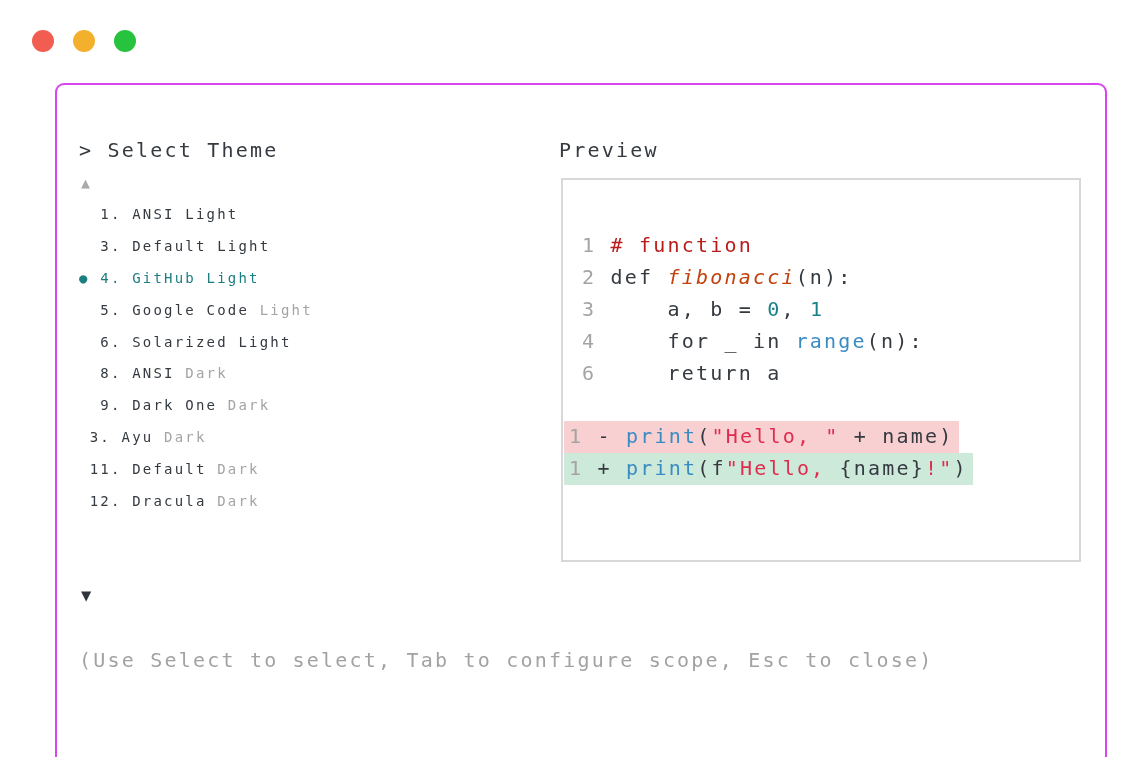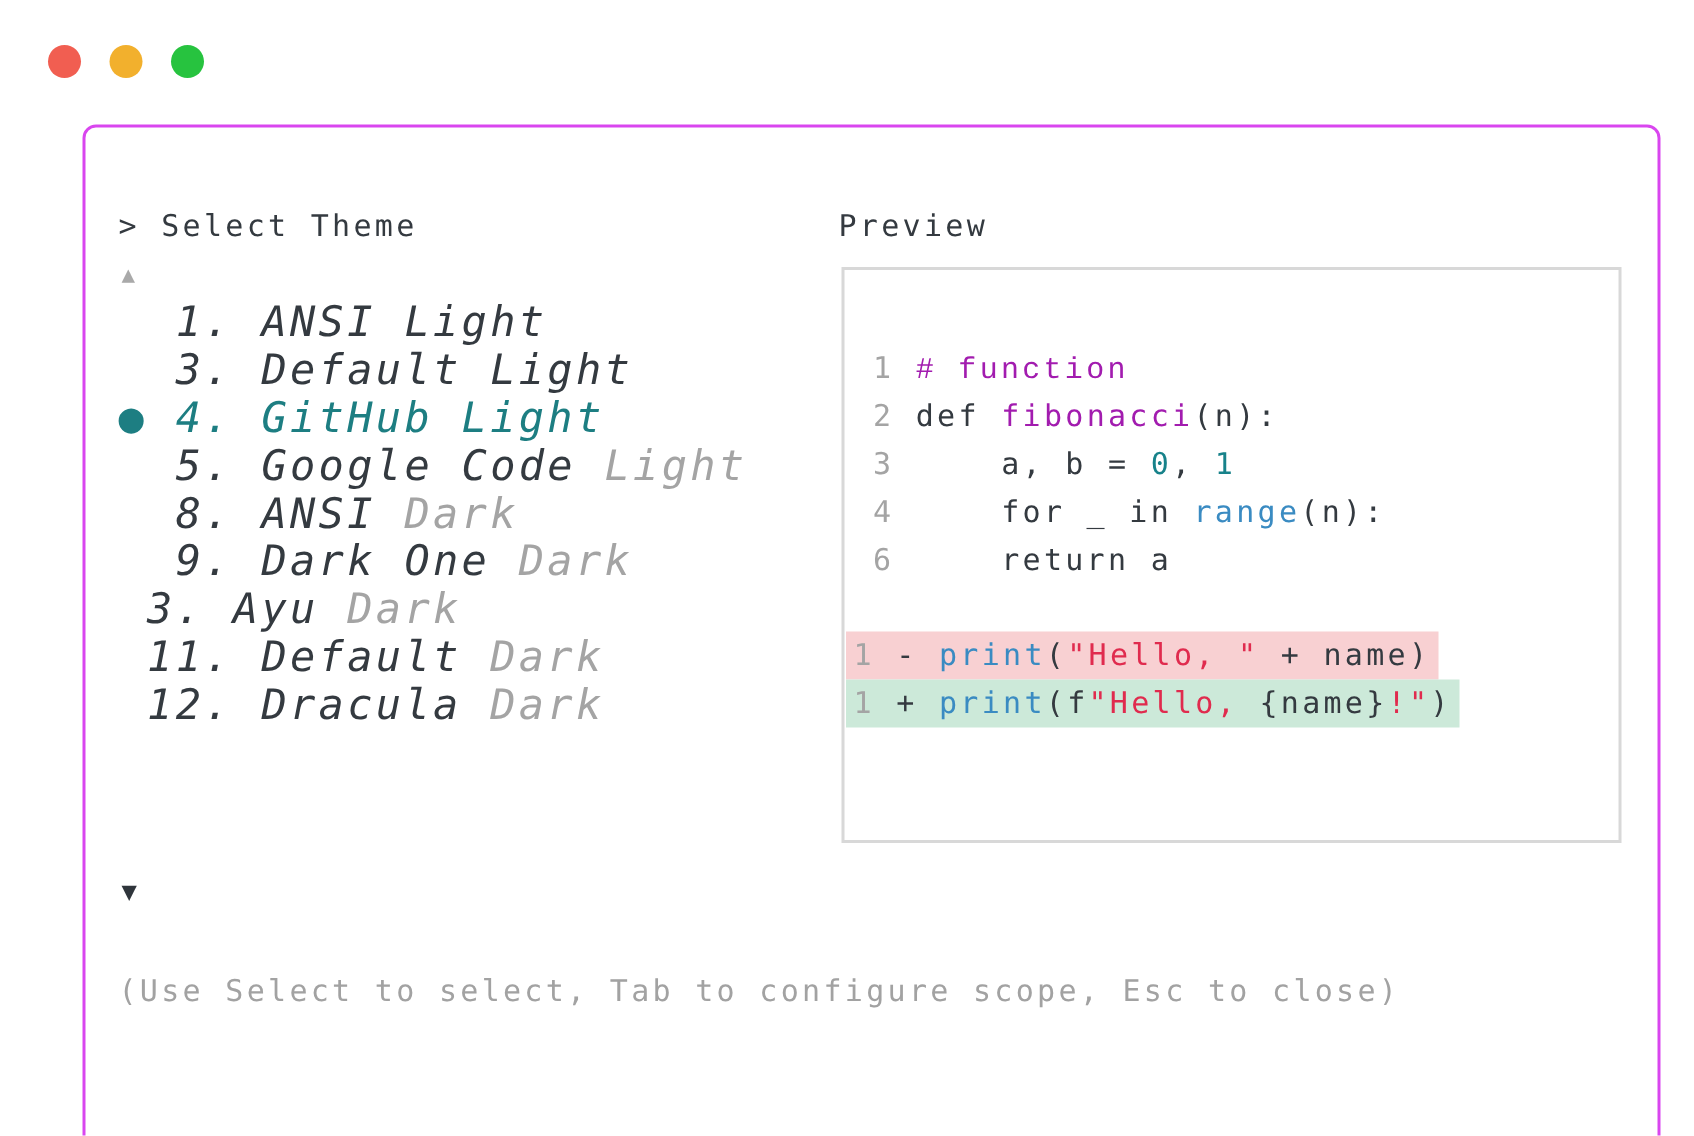--- a/index.html
+++ b/index.html
@@ -23,40 +23,40 @@
   }
   .title        { left:22px;  top:52px; }
   .preview-label{ left:502px; top:52px; }
   .hint         { left:22px;  top:562px; color:#a2a2a2; }
 
   .arrow { position:absolute; left:24px; white-space:pre; cursor:default; }
   .arrow.up   { top:89px;  font-size:15px; color:#a9a9a9; }
   .arrow.down { top:500px; font-size:17px; color:#2f353b; }
 
   .list { position:absolute; left:22px; top:114px; }
-  .list-row { height:31.9px; line-height:31.9px; font-size:28px;
-              letter-spacing:2.2px; white-space:pre;font-style:italic; }
+  .list-row { height:31.9px; line-height:31.9px; font-size:14px;
+              letter-spacing:2.2px; white-space:pre; }
 
   .preview-box {
     position:absolute; left:504px; top:93px; width:520px; height:384px;
     box-sizing:border-box; border:2px solid #d8d8d8; background:#ffffff;
   }
   .code { position:absolute; left:507px; top:145px; }
   .code-line { height:31.9px; line-height:31.9px; font-size:20px;
                letter-spacing:2.2px; white-space:pre; padding-left:18px; }
   .code-line.diff { padding-left:0; }
   .diff-span { display:inline-block; height:31.9px; padding:0 5px; }
   .diff-span.del { background:#f8d0d2; }
   .diff-span.add { background:#cce9d9; }
 
   .c-dark    { color:#343a40; }
   .c-gray    { color:#a4a4a4; }
   .c-teal    { color:#1d7e82; }
-  .c-comment { color:#a21caf;font-family:Liberation Mono, monospace; }
-  .c-func    { color:#a21caf; }
+  .c-comment { color:#b91c1c; }
+  .c-func    { color:#c2410c;font-style:italic; }
   .c-str     { color:#e02b4e; }
   .c-blue    { color:#3a8bc2;margin-top:16px; }
   .c-num     { color:#17828a; }
   .lnum      { color:#a4a4a4; }
 </style>
 </head>
 <body>
 
 <div>
   <div class="dot red"></div>
@@ -69,20 +69,21 @@
 
   <div class="txt preview-label">Preview</div>
 
   <div class="arrow up">▲</div>
 
   <div class="list">
       <div class="list-row"><span class="c-dark">  1. </span><span class="c-dark">ANSI </span><span class="c-dark">Light</span></div>
       <div class="list-row"><span class="c-dark">  3. </span><span class="c-dark">Default </span><span class="c-dark">Light</span></div>
       <div class="list-row"><span class="c-teal">● 4. </span><span class="c-teal">GitHub </span><span class="c-teal">Light</span></div>
       <div class="list-row"><span class="c-dark">  5. </span><span class="c-dark">Google Code </span><span class="c-gray">Light</span></div>
+      <div class="list-row"><span class="c-dark">  6. </span><span class="c-dark">Solarized </span><span class="c-dark">Light</span></div>
       <div class="list-row"><span class="c-dark">  8. </span><span class="c-dark">ANSI </span><span class="c-gray">Dark</span></div>
       <div class="list-row"><span class="c-dark">  9. </span><span class="c-dark">Dark One </span><span class="c-gray">Dark</span></div>
       <div class="list-row"><span class="c-dark"> 3. </span><span class="c-dark">Ayu </span><span class="c-gray">Dark</span></div>
       <div class="list-row"><span class="c-dark"> 11. </span><span class="c-dark">Default </span><span class="c-gray">Dark</span></div>
       <div class="list-row"><span class="c-dark"> 12. </span><span class="c-dark">Dracula </span><span class="c-gray">Dark</span></div>
     </div>
 
   <div class="arrow down">▼</div>
 
   <div class="txt hint">(Use Select to select, Tab to configure scope, Esc to close)</div>

